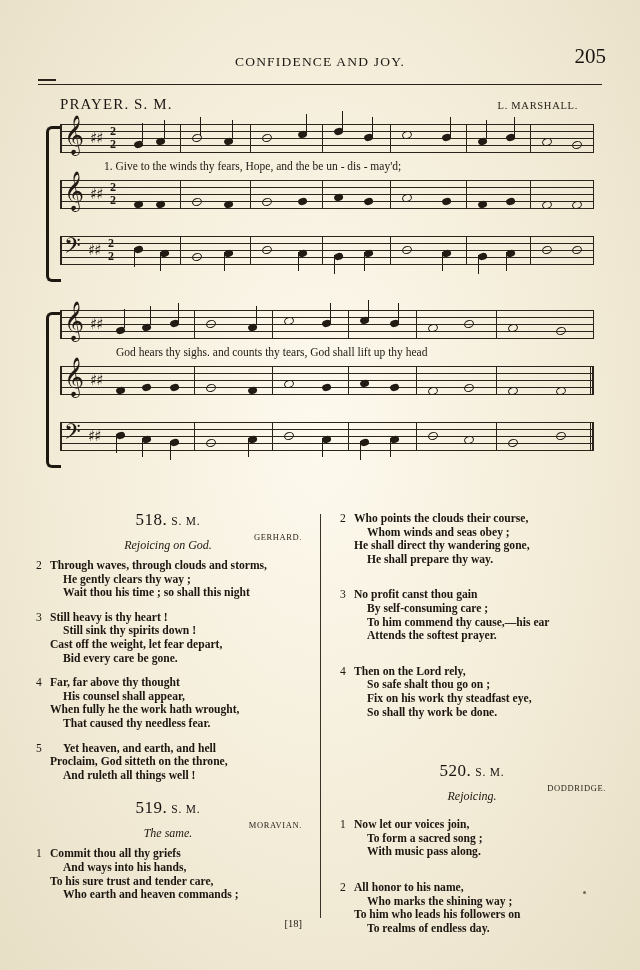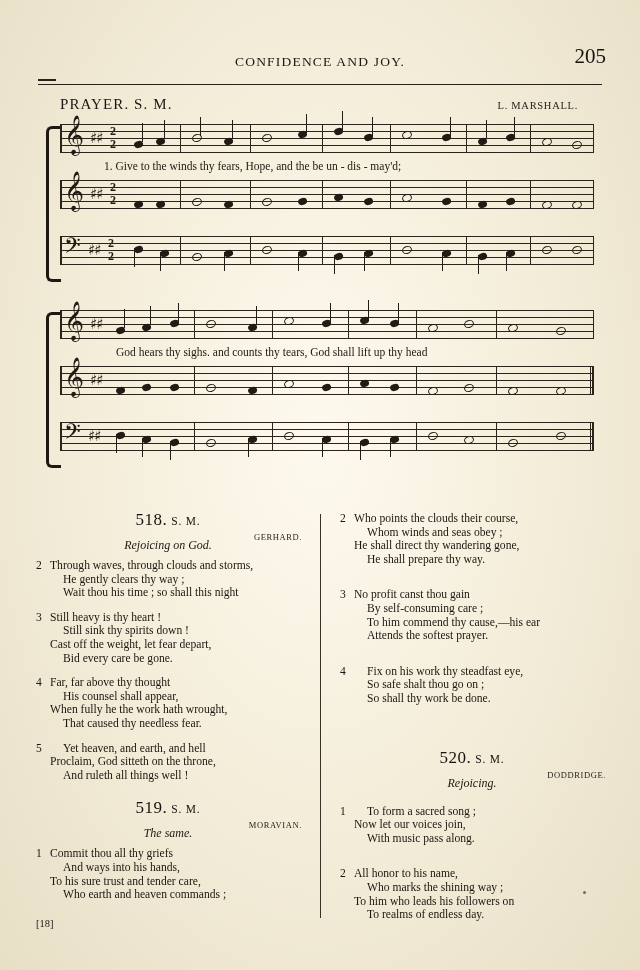--- a/index.html
+++ b/index.html
@@ -286,27 +286,29 @@
   }
   .stanza .sn {
     position: absolute;
     left: 2px;
     top: 0;
     font-size: 11.6px;
   }
   .stanza .l {
     display: block;
     white-space: nowrap;
+    font-weight: bold;
   }
   .stanza .l.ind { padding-left: 13px; }
   .sig {
     margin-top: 16px;
     font-size: 10.5px;
     padding-left: 2px;
     color: #1b1610;
+    text-align: right;
   }
   .blot {
     position: absolute;
     right: 20px;
     bottom: 36px;
     width: 3px;
     height: 3px;
     border-radius: 50%;
     background: #5a4a33;
     opacity: 0.8;
@@ -614,36 +616,37 @@
         <div class="stanza" style="margin-top:22px;">
           <span class="sn">3</span>
           <span class="l">No profit canst thou gain</span>
           <span class="l ind">By self-consuming care ;</span>
           <span class="l ind">To him  commend thy cause,—his ear</span>
           <span class="l ind">Attends the softest prayer.</span>
         </div>
 
         <div class="stanza" style="margin-top:22px;">
           <span class="sn">4</span>
+          <span class="l">Then on the Lord rely,</span>
+          <span class="l ind">So safe shalt thou go on ;</span>
           <span class="l ind">Fix on his work thy steadfast eye,</span>
-          <span class="l ind">So safe shalt thou go on ;</span>
           <span class="l ind">So shall thy work be done.</span>
         </div>
 
         <div class="hymn-head" style="margin-top:42px;">
           <span class="hymn-num">520.</span>
           <span class="hymn-meter">S. M.</span>
           <span class="hymn-author">DODDRIDGE.</span>
         </div>
         <div class="hymn-sub">Rejoicing.</div>
 
         <div class="stanza" style="margin-top:14px;">
           <span class="sn">1</span>
+          <span class="l">Now let our voices join,</span>
           <span class="l ind">To form a sacred song ;</span>
-          <span class="l">Now let our voices join,</span>
           <span class="l ind">With music pass along.</span>
         </div>
 
         <div class="stanza" style="margin-top:22px;">
           <span class="sn">2</span>
           <span class="l">All honor to his name,</span>
           <span class="l ind">Who marks the shining way ;</span>
           <span class="l">To him who leads his followers on</span>
           <span class="l ind">To realms of endless day.</span>
         </div>

